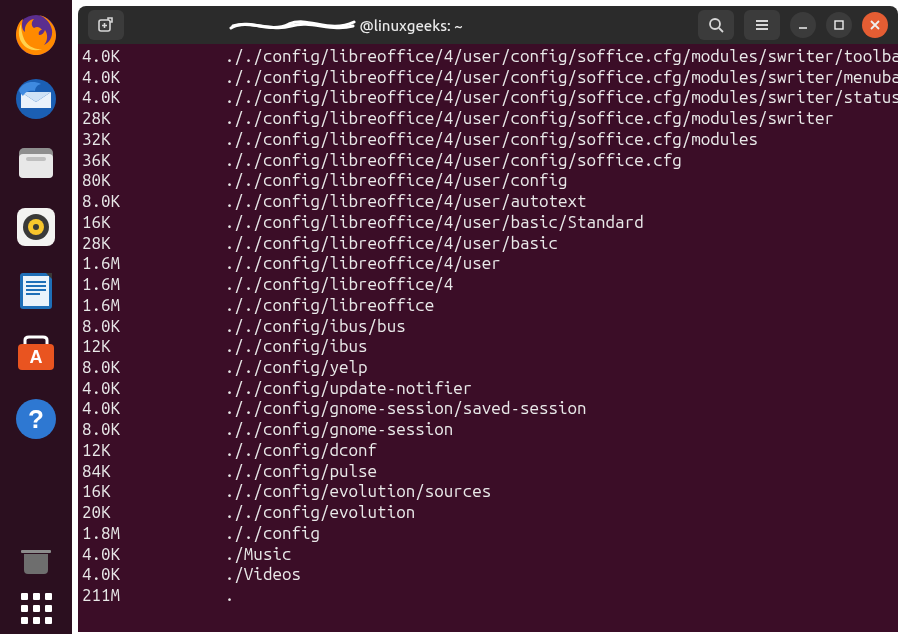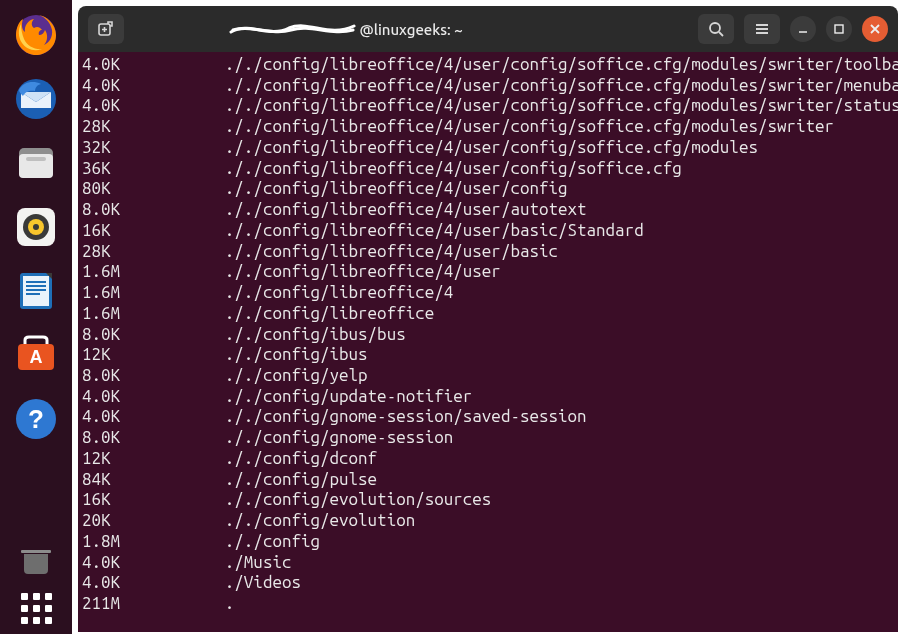--- a/index.html
+++ b/index.html
@@ -22,21 +22,21 @@
   .trash-box { position: relative; width: 50px; height: 28px; overflow: hidden; }
   .trash-box .lid { position:absolute; left:10px; top:4px; width:30px; height:3px; background:#8c8c8c; border-radius:1px; }
   .trash-box .body { position:absolute; left:13px; top:8px; width:24px; height:20px; background:#6e6e6e; border-radius:0 0 4px 4px; }
 
   .window {
     position: absolute; left: 78px; top: 6px; width: 820px; height: 626px;
     display: flex; flex-direction: column;
     border-radius: 8px 8px 0 0; overflow: hidden;
   }
   .titlebar {
-    height: 46px; background: #2b2b2b; display: flex; align-items: center;
+    height: 38px; background: #2b2b2b; display: flex; align-items: center;
     padding: 0 10px; gap: 10px; color: #ddd; position: relative;
   }
   .tb-btn {
     width: 36px; height: 30px; border-radius: 6px; background: #3b3b3b;
     display: flex; align-items: center; justify-content: center; cursor: pointer;
   }
   .tb-btn svg { stroke: #d6d6d6; }
   .title-wrap { flex: 1; display:flex; justify-content:center; align-items:center; position:relative; }
   .title-text { color: #eaeaea; font-weight: 500; font-size: 15px; position:relative; }
   .scribble {

